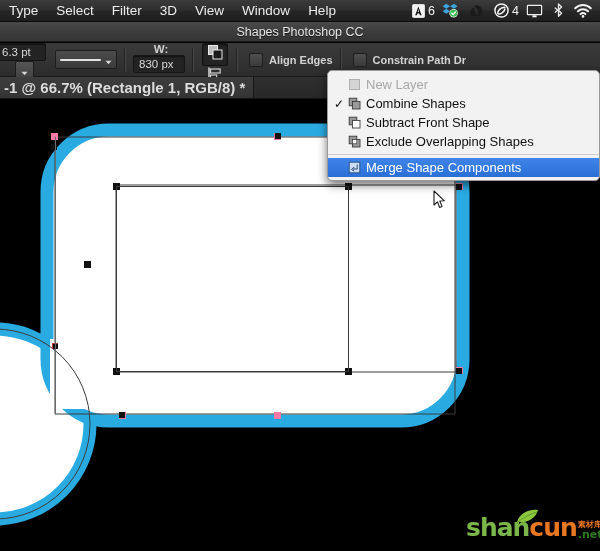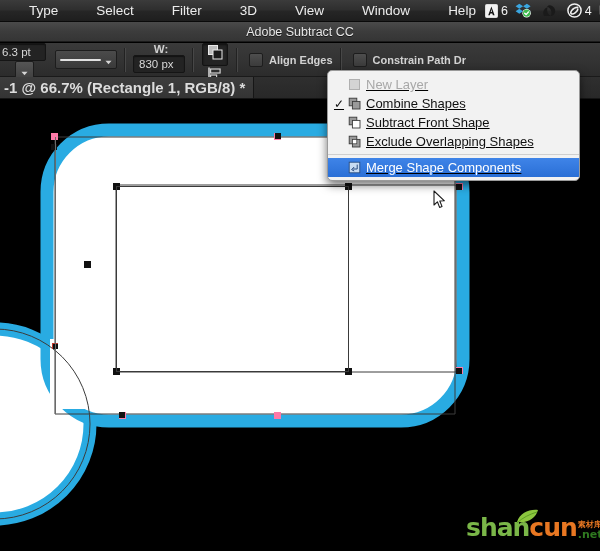--- a/index.html
+++ b/index.html
@@ -39,21 +39,20 @@
     display: flex;
     align-items: center;
     flex: 0 0 auto;
   }
   .menu-item {
     padding: 2px 9px 3px 9px;
     color: #ececec;
     font-size: 13.5px;
     line-height: 15px;
     white-space: nowrap;
-    margin-left: 20px;
   }
   .menubar-right {
     display: flex;
     align-items: center;
     margin-left: auto;
     padding-right: 5px;
     gap: 7px;
   }
   .status-icon {
     display: flex;
@@ -224,29 +223,28 @@
     width: 600px; height: 452px;
     background: #000000;
     overflow: hidden;
   }
   .canvas svg { display: block; position: absolute; left: 0; top: 0; }
 
   
   .popup {
     position: absolute;
     left: 327px; top: 70px;
-    width: 253px;
+    width: 273px;
     background: #f2f2f2;
     border: 1px solid #9a9a9a;
     border-radius: 5px;
     box-shadow: 0 4px 10px rgba(0,0,0,0.55);
     padding: 4px 0 3px 0;
     box-sizing: border-box;
     overflow: hidden;
-    text-decoration: underline;
   }
   .popup-item {
     display: flex;
     align-items: center;
     height: 19px;
     padding: 0 6px 0 4px;
     font-size: 13px;
     color: #111;
     white-space: nowrap;
   }
@@ -402,21 +400,21 @@
             <path d="M6.6 10.1 A3.5 3.5 0 0 1 11.4 10.1" fill="none" stroke="#f0f0f0" stroke-width="2.0" stroke-linecap="round"></path>
             <circle cx="9" cy="12.4" r="1.3" fill="#f0f0f0"></circle>
           </svg>
         </span>
         <span class="status-count"></span>
       </div>
     </div>
   </div>
 
   <div class="titlebar">
-    <div class="titlebar-text">Adobe Subtract CC</div>
+    <div class="titlebar-text">Shapes Photoshop CC</div>
   </div>
 
   <div class="optionsbar">
 
     <div class="opt-group">
       <div class="field stroke-width-field">6.3 pt</div>
       <div class="mini-dropdown">
         <span>
           <svg width="7" height="5" viewBox="0 0 7 5">
               <path d="M0.5 0.8 L3.5 4.2 L6.5 0.8 Z" fill="#d6d6d6"></path>

